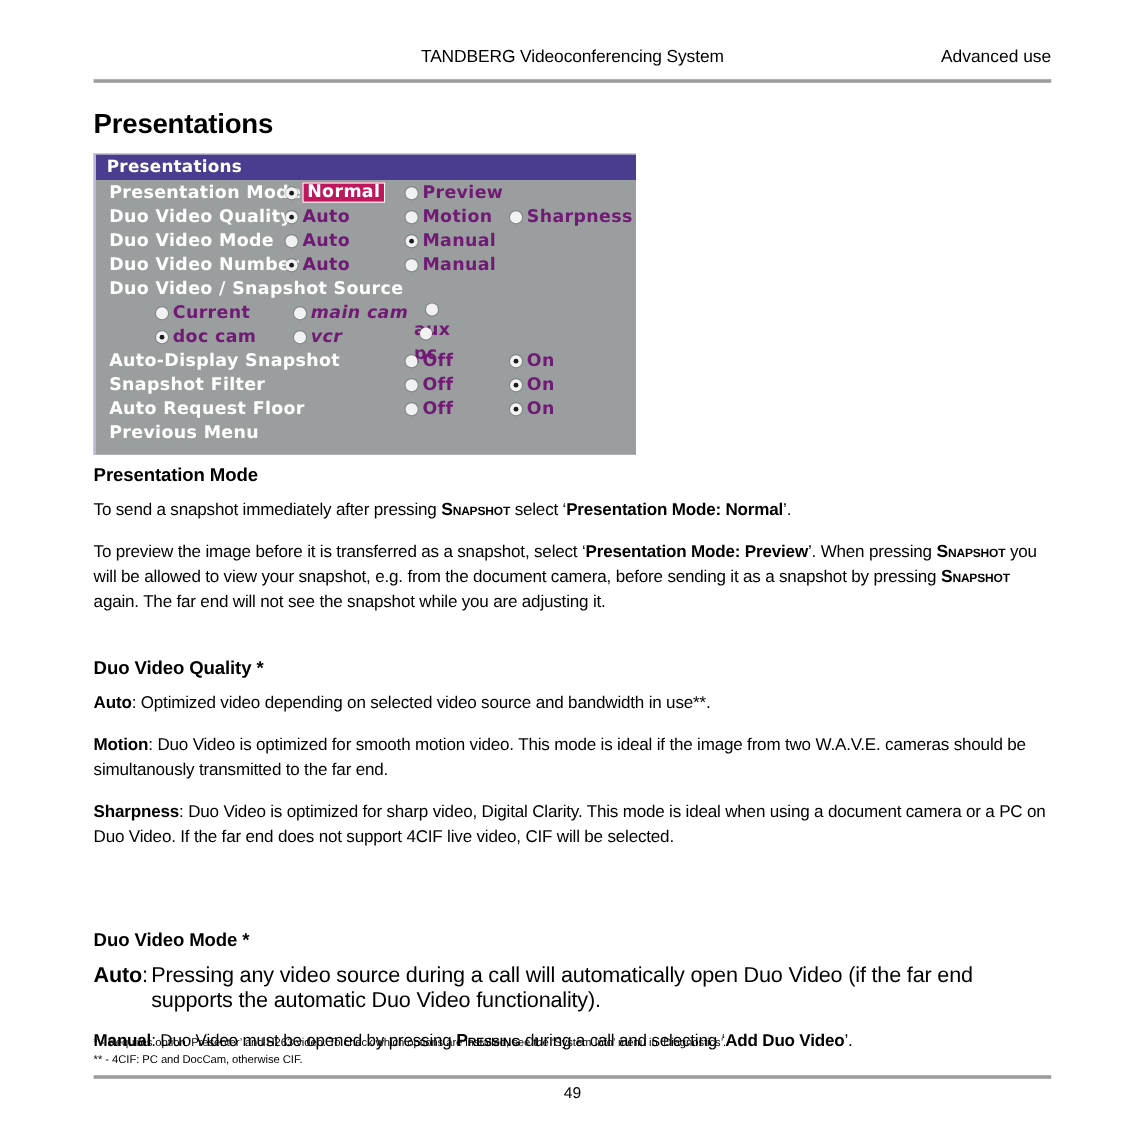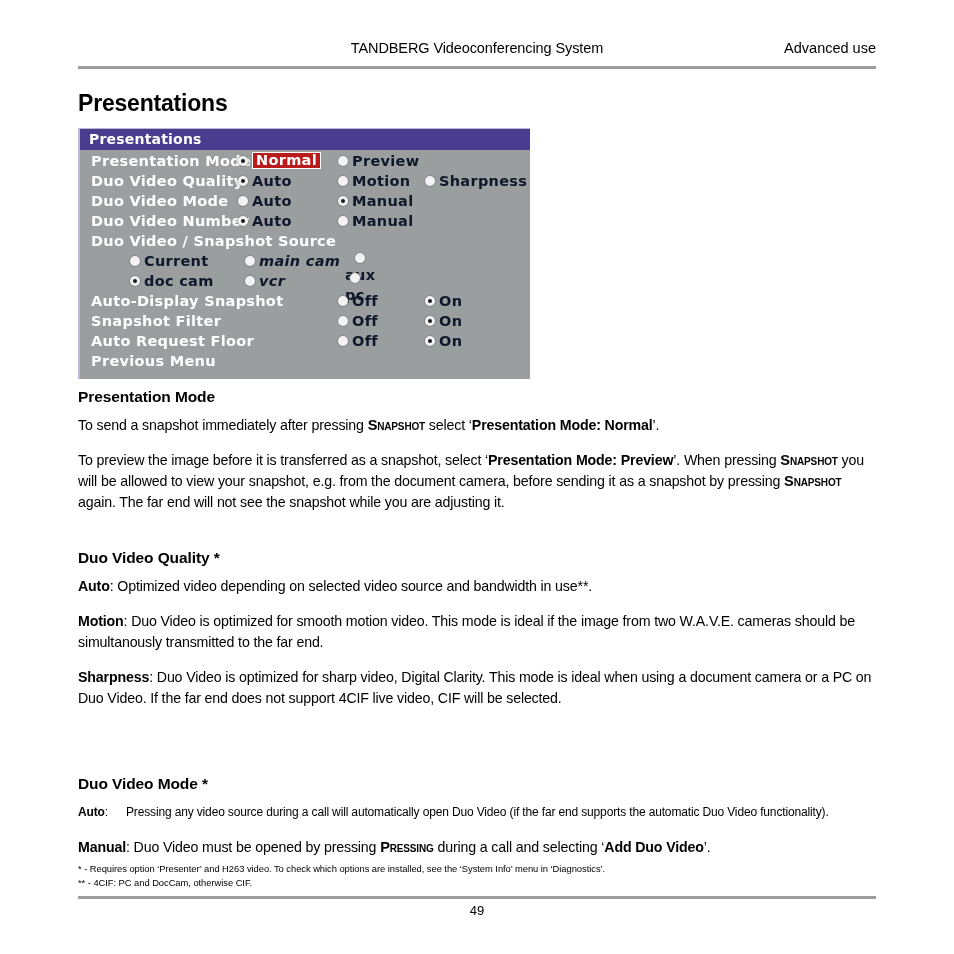--- a/index.html
+++ b/index.html
@@ -127,24 +127,24 @@
     content: "";
     position: absolute;
     left: 3px;
     top: 3px;
     width: 4px;
     height: 4px;
     border-radius: 50%;
     background: #1b1b1b;
   }
   .opt-text {
-    color: #0f172a;
+    color: #701a75;
   }
   .opt.selected-focus .opt-text {
-    background: #b91c1c;
+    background: #be185d;
     color: #ffffff;
     border: 1px solid #ffffff;
     padding: 0 3px;
     margin: -1px 0;
     line-height: 15px;
     display: inline-block;
   }
 
   
   .col-a { left: 158px; }
@@ -188,21 +188,21 @@
     font-size: 14.6px;
     text-align: center;
   }
   b { font-weight: bold; }
 
   .block-gap { height: 16px; }
 
   
   .defrow {
     display: flex;
-    font-size: 12px;
+    font-size: 18px;
     line-height: 21px;
     letter-spacing: -0.15px;
     margin: 0 0 14px 0;
   }
   .defrow .term {
     flex: 0 0 48px;
     font-weight: bold;
   }
   .defrow .term .colon { font-weight: normal; }
   .defrow .desc { flex: 1; }

